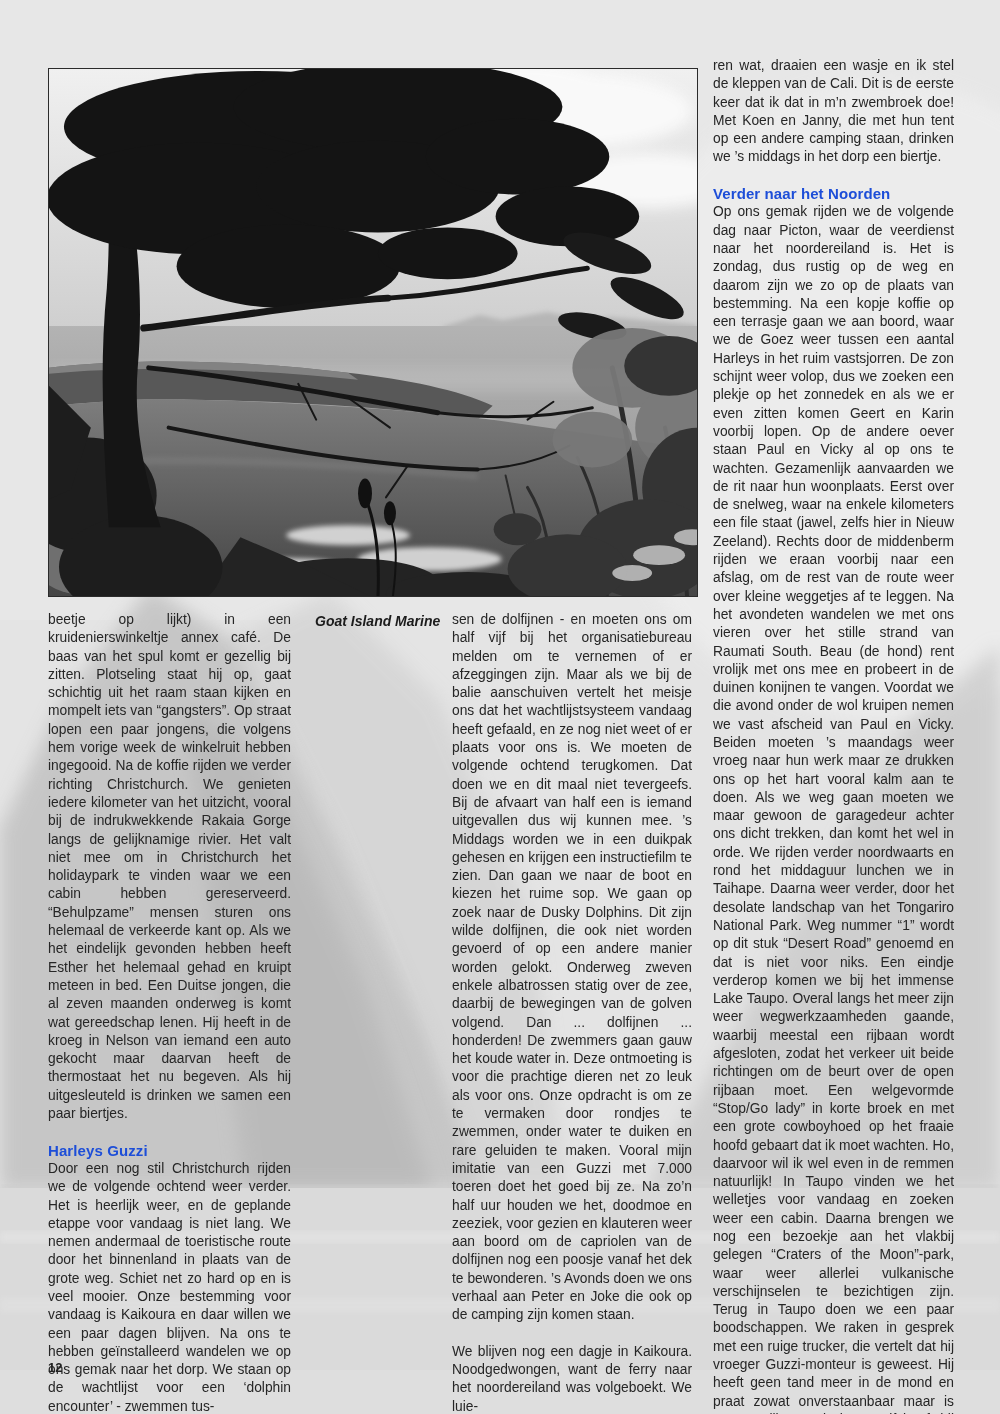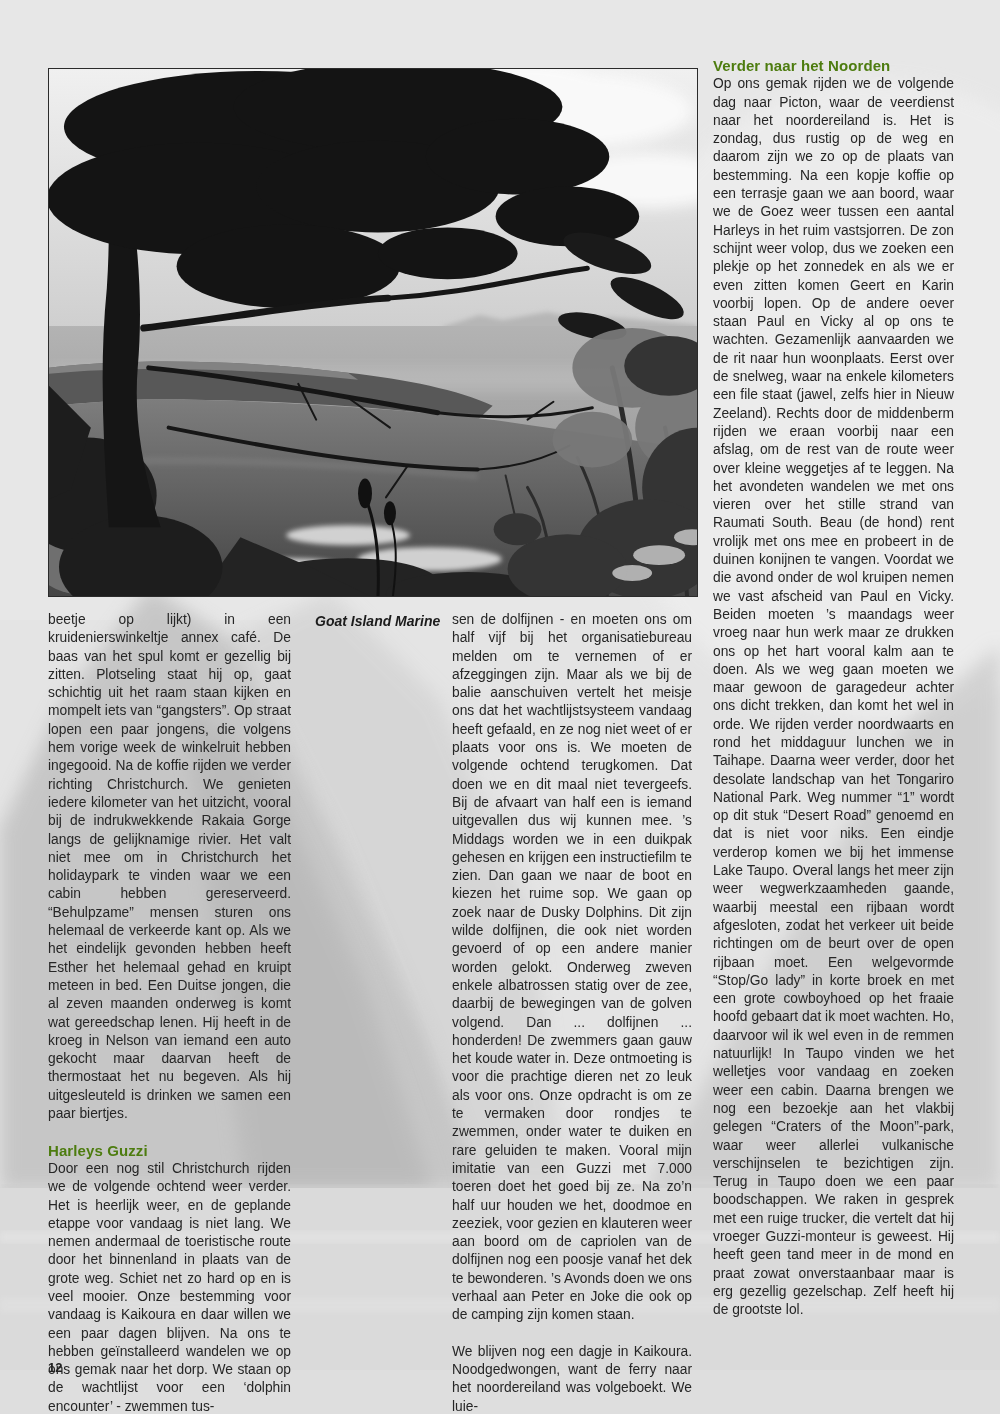--- a/index.html
+++ b/index.html
@@ -23,21 +23,21 @@
   }
   .col{
     position:absolute;z-index:2;
     font-size:13.8px;line-height:18.3px;color:#262626;
     text-align:justify;
   }
   .col p{margin:0 0 18.3px 0;}
   .col p:last-child{margin-bottom:0;}
   .col h3{
     margin:0;font-size:15px;line-height:18.3px;font-weight:bold;
-    color:#4d7c0f;text-align:left;letter-spacing:0.1px;
+    color:#1d4ed8;text-align:left;letter-spacing:0.1px;
   }
   .col-left{left:48px;top:611px;width:243px;}
   .col-mid{left:452px;top:611px;width:240px;}
   .col-right{left:713px;top:57px;width:241px;}
   .page-number{
     position:absolute;left:48px;top:1360px;z-index:2;
     font-size:13px;font-weight:bold;color:#222;
   }
 </style>
 </head>
@@ -196,17 +196,18 @@
   <h3>Harleys Guzzi</h3>
   <p>Door een nog stil Christchurch rijden we de volgende ochtend weer verder. Het is heerlijk weer, en de geplande etappe voor vandaag is niet lang. We nemen andermaal de toeristische route door het binnenland in plaats van de grote weg. Schiet net zo hard op en is veel mooier. Onze bestemming voor vandaag is Kaikoura en daar willen we een paar dagen blijven. Na ons te hebben geïnstalleerd wandelen we op ons gemak naar het dorp. We staan op de wachtlijst voor een ‘dolphin encounter’ - zwemmen tus-</p>
 </section>
 
 <section class="col col-mid">
   <p>sen de dolfijnen - en moeten ons om half vijf bij het organisatiebureau melden om te vernemen of er afzeggingen zijn. Maar als we bij de balie aanschuiven vertelt het meisje ons dat het wachtlijstsysteem vandaag heeft gefaald, en ze nog niet weet of er plaats voor ons is. We moeten de volgende ochtend terugkomen. Dat doen we en dit maal niet tevergeefs. Bij de afvaart van half een is iemand uitgevallen dus wij kunnen mee. ’s Middags worden we in een duikpak gehesen en krijgen een instructiefilm te zien. Dan gaan we naar de boot en kiezen het ruime sop. We gaan op zoek naar de Dusky Dolphins. Dit zijn wilde dolfijnen, die ook niet worden gevoerd of op een andere manier worden gelokt. Onderweg zweven enkele albatrossen statig over de zee, daarbij de bewegingen van de golven volgend. Dan ... dolfijnen ... honderden! De zwemmers gaan gauw het koude water in. Deze ontmoeting is voor die prachtige dieren net zo leuk als voor ons. Onze opdracht is om ze te vermaken door rondjes te zwemmen, onder water te duiken en rare geluiden te maken. Vooral mijn imitatie van een Guzzi met 7.000 toeren doet het goed bij ze. Na zo’n half uur houden we het, doodmoe en zeeziek, voor gezien en klauteren weer aan boord om de capriolen van de dolfijnen nog een poosje vanaf het dek te bewonderen. ’s Avonds doen we ons verhaal aan Peter en Joke die ook op de camping zijn komen staan.</p>
   <p>We blijven nog een dagje in Kaikoura. Noodgedwongen, want de ferry naar het noordereiland was volgeboekt. We luie-</p>
 </section>
 
 <section class="col col-right">
+  <p>ren wat, draaien een wasje en ik stel de kleppen van de Cali. Dit is de eerste keer dat ik dat in m’n zwembroek doe! Met Koen en Janny, die met hun tent op een andere camping staan, drinken we ’s middags in het dorp een biertje.</p>
   <h3>Verder naar het Noorden</h3>
   <p>Op ons gemak rijden we de volgende dag naar Picton, waar de veerdienst naar het noordereiland is. Het is zondag, dus rustig op de weg en daarom zijn we zo op de plaats van bestemming. Na een kopje koffie op een terrasje gaan we aan boord, waar we de Goez weer tussen een aantal Harleys in het ruim vastsjorren. De zon schijnt weer volop, dus we zoeken een plekje op het zonnedek en als we er even zitten komen Geert en Karin voorbij lopen. Op de andere oever staan Paul en Vicky al op ons te wachten. Gezamenlijk aanvaarden we de rit naar hun woonplaats. Eerst over de snelweg, waar na enkele kilometers een file staat (jawel, zelfs hier in Nieuw Zeeland). Rechts door de middenberm rijden we eraan voorbij naar een afslag, om de rest van de route weer over kleine weggetjes af te leggen. Na het avondeten wandelen we met ons vieren over het stille strand van Raumati South. Beau (de hond) rent vrolijk met ons mee en probeert in de duinen konijnen te vangen. Voordat we die avond onder de wol kruipen nemen we vast afscheid van Paul en Vicky. Beiden moeten ’s maandags weer vroeg naar hun werk maar ze drukken ons op het hart vooral kalm aan te doen. Als we weg gaan moeten we maar gewoon de garagedeur achter ons dicht trekken, dan komt het wel in orde. We rijden verder noordwaarts en rond het middaguur lunchen we in Taihape. Daarna weer verder, door het desolate landschap van het Tongariro National Park. Weg nummer “1” wordt op dit stuk “Desert Road” genoemd en dat is niet voor niks. Een eindje verderop komen we bij het immense Lake Taupo. Overal langs het meer zijn weer wegwerkzaamheden gaande, waarbij meestal een rijbaan wordt afgesloten, zodat het verkeer uit beide richtingen om de beurt over de open rijbaan moet. Een welgevormde “Stop/Go lady” in korte broek en met een grote cowboyhoed op het fraaie hoofd gebaart dat ik moet wachten. Ho, daarvoor wil ik wel even in de remmen natuurlijk! In Taupo vinden we het welletjes voor vandaag en zoeken weer een cabin. Daarna brengen we nog een bezoekje aan het vlakbij gelegen “Craters of the Moon”-park, waar weer allerlei vulkanische verschijnselen te bezichtigen zijn. Terug in Taupo doen we een paar boodschappen. We raken in gesprek met een ruige trucker, die vertelt dat hij vroeger Guzzi-monteur is geweest. Hij heeft geen tand meer in de mond en praat zowat onverstaanbaar maar is erg gezellig gezelschap. Zelf heeft hij de grootste lol.</p>
 </section>
 
 <div class="page-number">12</div>
 
 </body></html>

